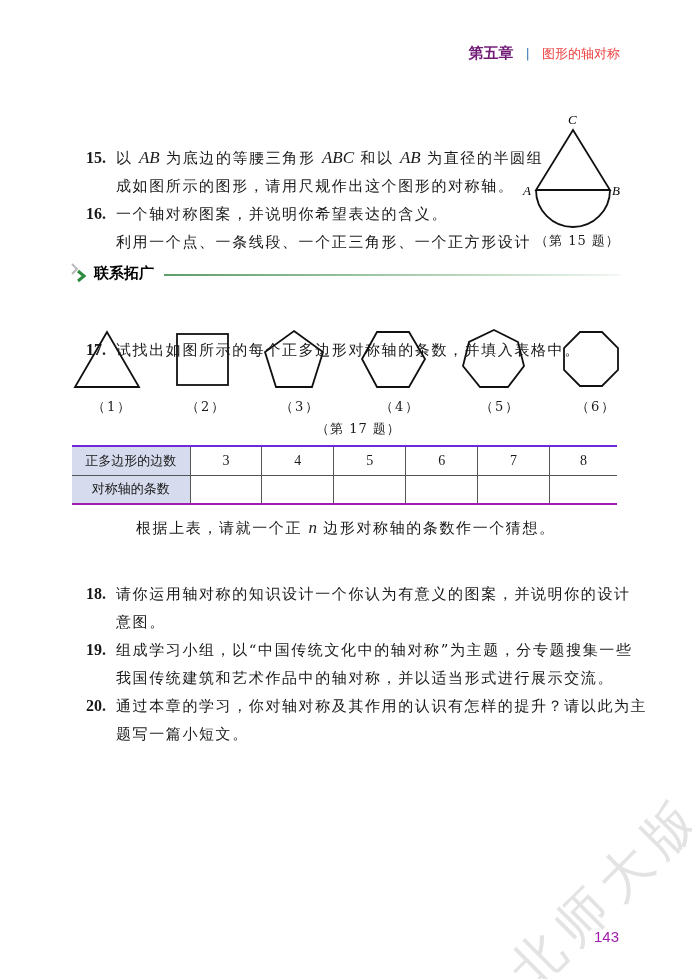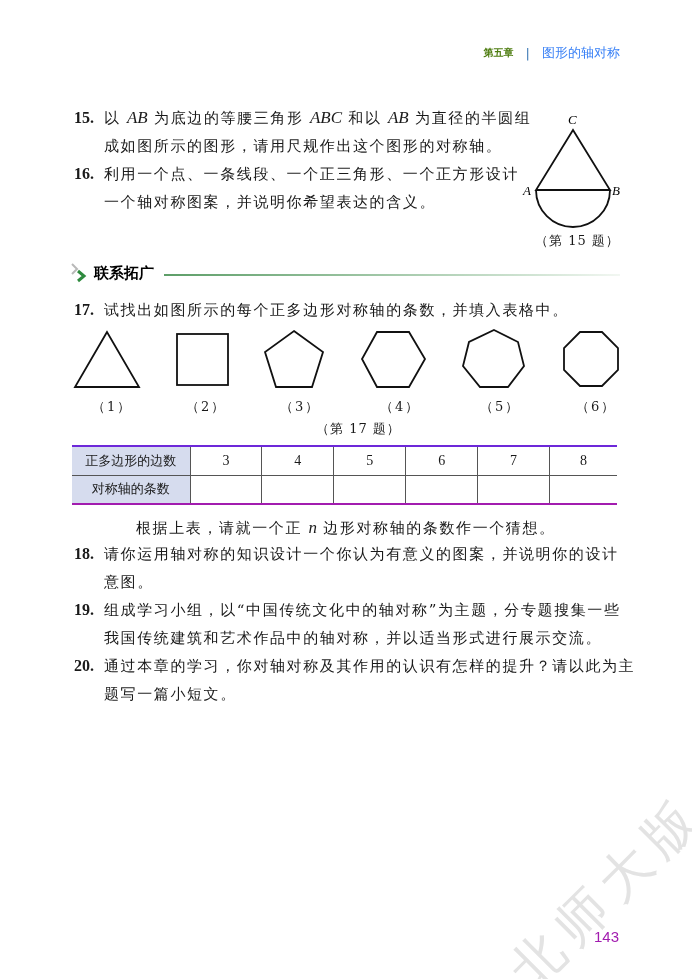--- a/index.html
+++ b/index.html
@@ -1,24 +1,24 @@
 <!DOCTYPE html>
 <html><head>
   <meta charset="utf-8">
   <style>
     * { box-sizing: border-box; margin: 0; padding: 0; }
     html, body { width: 692px; height: 979px; background: #ffffff; overflow: hidden; }
     body { position: relative; font-family: "DejaVu Serif", "Liberation Serif", serif; color: #1a1a1a; }
 
     .header { position: absolute; top: 44px; right: 72px; display: flex; align-items: center; font-family: "DejaVu Sans", sans-serif; font-size: 14px; }
-    .header .chapter { color: #4d7c0f; font-weight: bold; font-size: 10px; }
+    .header .chapter { color: #701a75; font-weight: bold; font-size: 15px; }
     .header .sep { color: #3b78b5; margin: 0 12px; font-size: 13px; }
-    .header .title { color: #3b82f6; font-size: 13px; }
+    .header .title { color: #ef4444; font-size: 13px; }
 
-    .q { position: absolute; left: 74px; font-size: 15px; line-height: 28px; }
+    .q { position: absolute; left: 86px; font-size: 15px; line-height: 28px; margin-top: 40px; }
     .q .num { position: absolute; left: 0; font-family: "Liberation Serif", serif; font-weight: bold; font-size: 16px; }
     .q .text { display: block; padding-left: 30px; letter-spacing: 1.6px; }
     .q .text i { font-family: "Liberation Serif", serif; font-style: italic; font-size: 17px; letter-spacing: 0; }
 
     .fig15 { position: absolute; left: 518px; top: 108px; width: 110px; height: 145px; }
     .fig15-caption { position: absolute; left: 535px; top: 232px; font-size: 13px; letter-spacing: 1px; }
 
     .section { position: absolute; left: 68px; top: 260px; width: 552px; height: 26px; display: flex; align-items: center; }
     .section .chev { width: 26px; height: 24px; position: relative; }
     .section .label { color: #000000; font-family: "DejaVu Sans", sans-serif; font-weight: bold; font-size: 15px; margin-right: 10px; }
@@ -50,22 +50,22 @@
 </div>
 
 <div class="q" style="top:104px;">
   <span class="num">15.</span>
   <span class="text"><span>以 </span><i>AB</i><span> 为底边的等腰三角形 </span><i>ABC</i><span> 和以 </span><i>AB</i><span> 为直径的半圆组</span></span>
   <span class="text">成如图所示的图形，请用尺规作出这个图形的对称轴。</span>
 </div>
 
 <div class="q" style="top:160px;">
   <span class="num">16.</span>
+  <span class="text">一个轴对称图案，并说明你希望表达的含义。</span>
   <span class="text">利用一个点、一条线段、一个正三角形、一个正方形设计</span>
-  <span class="text">一个轴对称图案，并说明你希望表达的含义。</span>
 </div>
 
 <svg class="fig15" viewBox="0 0 110 145">
   <polygon points="55,22 18,82 92,82" fill="none" stroke="#111" stroke-width="1.8"></polygon>
   <line x1="18" y1="82" x2="92" y2="82" stroke="#111" stroke-width="1.8"></line>
   <path d="M18,82 A37,37 0 0,0 92,82" fill="none" stroke="#111" stroke-width="1.8"></path>
   <text x="50" y="16" font-family="Liberation Serif, serif" font-style="italic" font-size="13">C</text>
   <text x="5" y="87" font-family="Liberation Serif, serif" font-style="italic" font-size="13">A</text>
   <text x="94" y="87" font-family="Liberation Serif, serif" font-style="italic" font-size="13">B</text>
 </svg>

